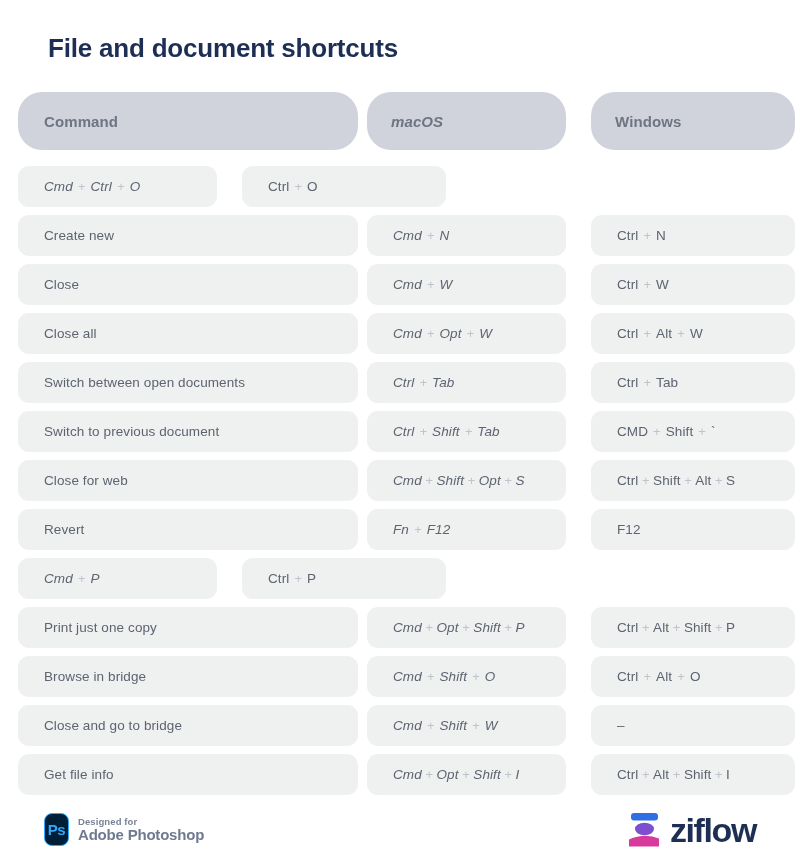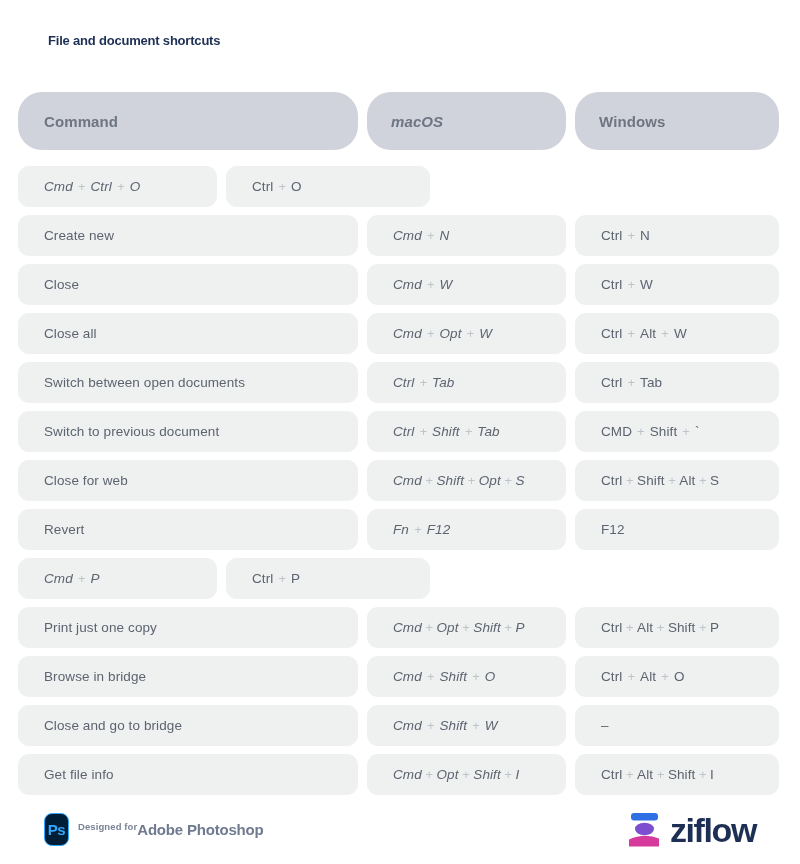--- a/index.html
+++ b/index.html
@@ -18,21 +18,21 @@
     height: 864px;
     background: #ffffff;
     overflow: hidden;
   }
 
   
   .title {
     position: absolute;
     left: 48px;
     top: 33px;
-    font-size: 13px;
+    font-size: 26px;
     font-weight: 700;
     letter-spacing: -0.2px;
     color: #1d2f54;
     font-family: "Liberation Sans", sans-serif;
   }
 
   
   .table {
     position: absolute;
     left: 18px;
@@ -58,21 +58,21 @@
     padding: 0 26px;
     font-size: 13.5px;
     color: #5d6470;
     letter-spacing: 0.1px;
     overflow: hidden;
     white-space: nowrap;
   }
 
   .col-command { flex: 0 0 340px; }
   .col-mac     { flex: 0 0 199px; font-style: italic; }
-  .col-win     { flex: 0 0 204px; }
+  .col-win     { flex: 0 0 204px; margin-left: 16px; }
 
   .row.header .cell {
     background: #d1d3dc;
     height: 58px;
     font-size: 15px;
     font-weight: 700;
     color: #6e7582;
     border-radius: 24px;
   }
 
@@ -117,21 +117,21 @@
     display: flex;
     align-items: center;
     justify-content: center;
     color: #31a8ff;
     font-size: 15px;
     font-weight: 700;
     font-family: "Liberation Sans", sans-serif;
     letter-spacing: -0.3px;
   }
 
-  .designed-text { display: flex; flex-direction: row; line-height: 1.05; }
+  .designed-text { display: flex; flex-direction: column; line-height: 1.05; }
   .designed-small {
     font-size: 9.5px;
     font-weight: 700;
     color: #7a8396;
     letter-spacing: 0.1px;
   }
   .designed-big {
     font-size: 15px;
     font-weight: 700;
     color: #6f7a90;

